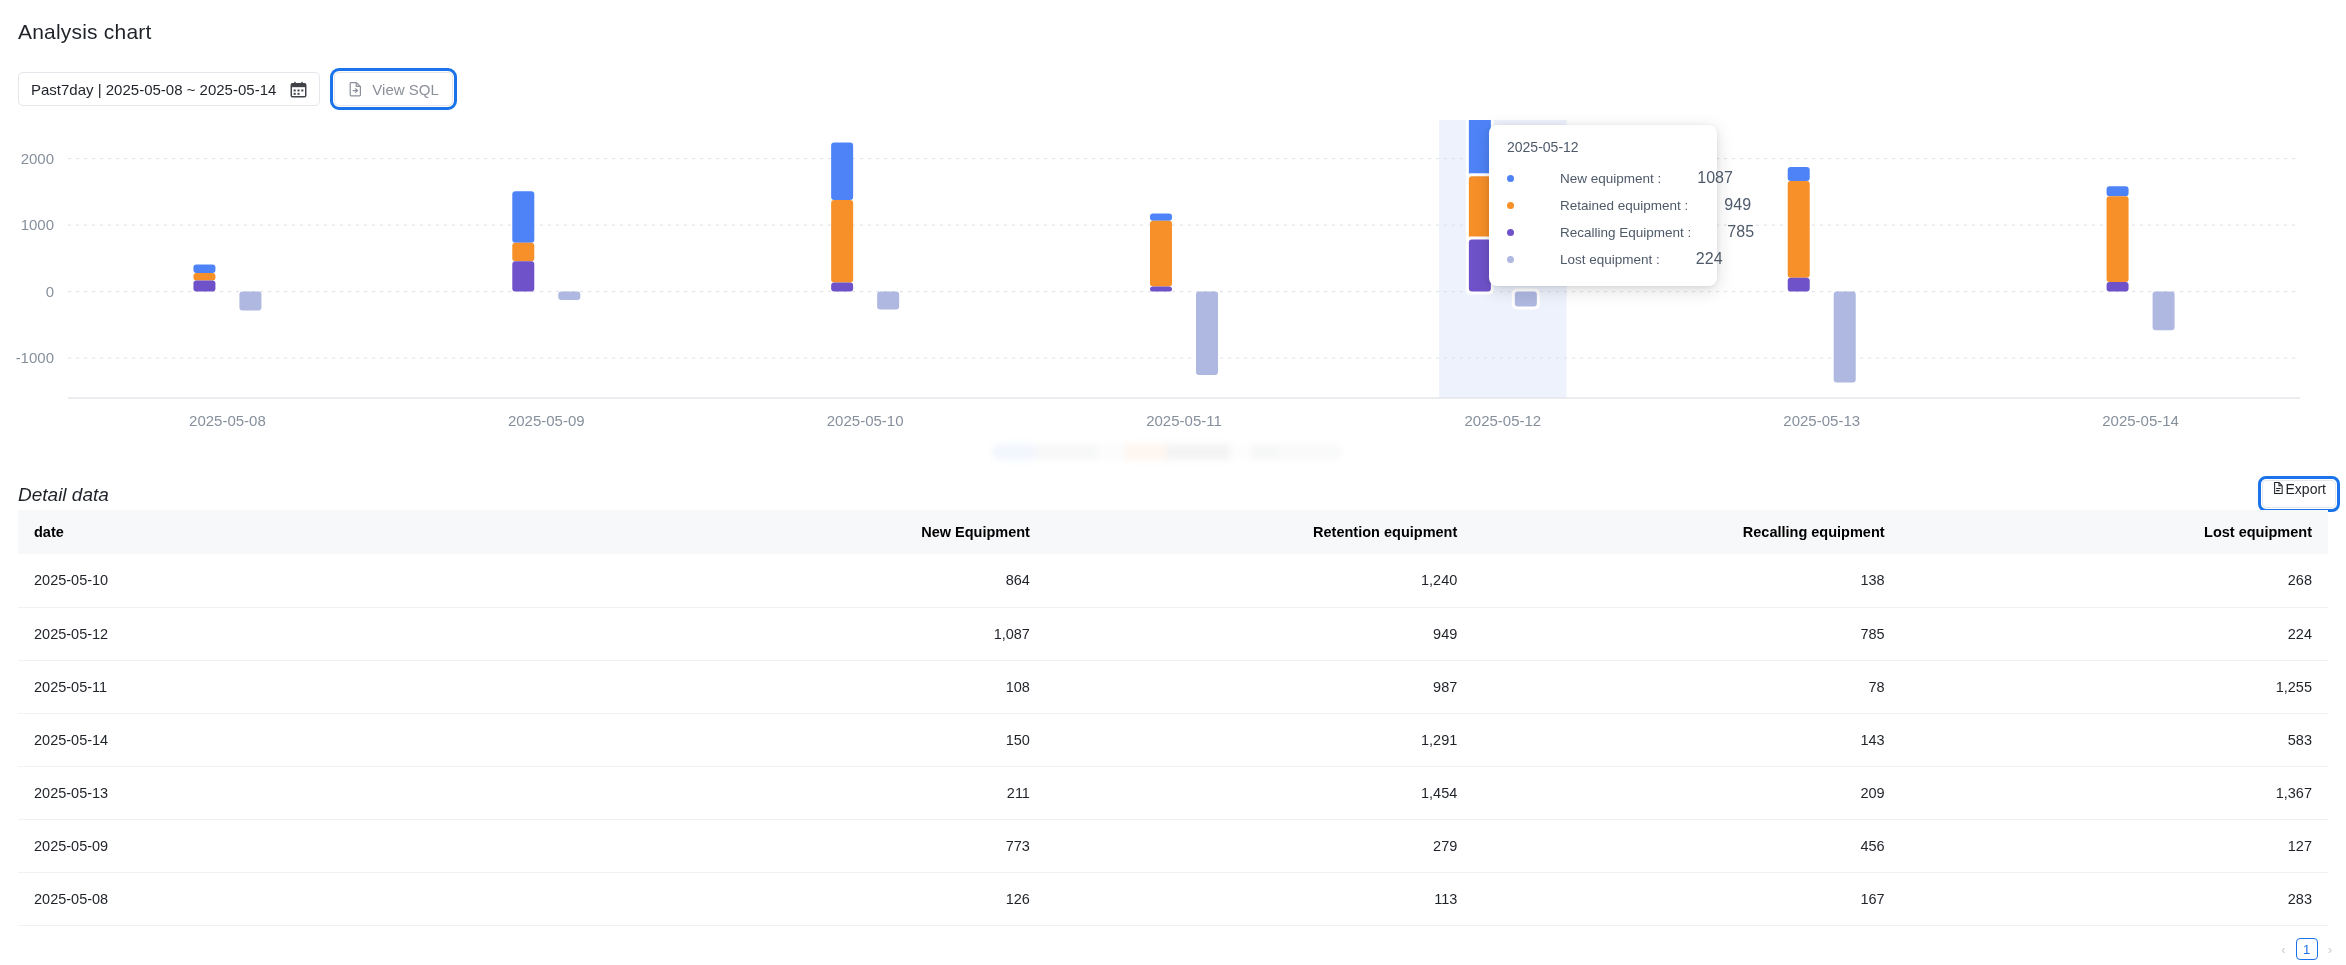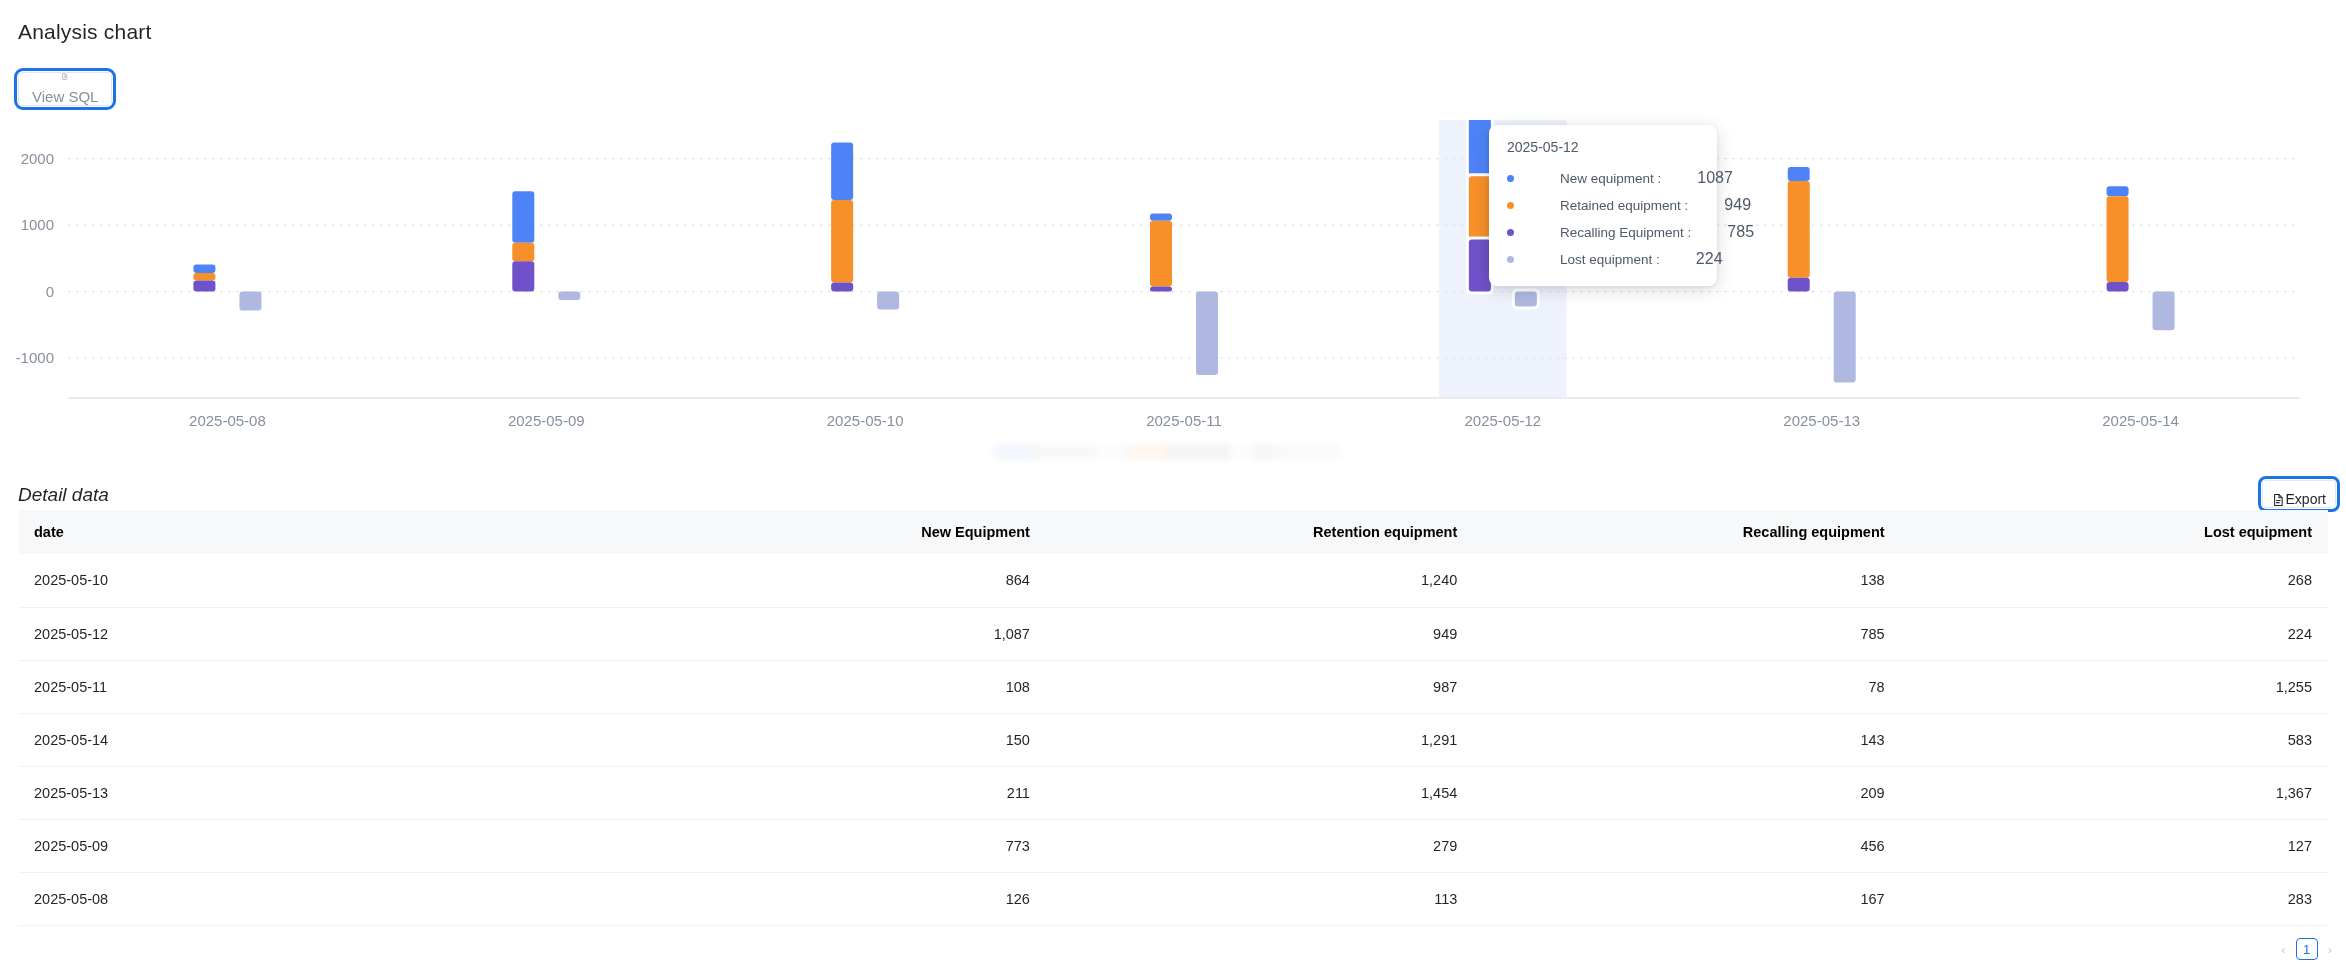--- a/index.html
+++ b/index.html
@@ -25,21 +25,21 @@
     border: 1px solid #e5e6eb; border-radius: 5px;
     background: #fff; font-size: 15px; color: #1f2329; white-space: nowrap;
   }
   .date-picker .cal-icon { width: 17px; height: 17px; display: block; flex: none; opacity: .85; }
 
   .view-sql-wrap { position: relative; }
   .view-sql {
     display: flex; align-items: center; gap: 8px;
     height: 34px; padding: 0 13px;
     border: 1px solid #e5e6eb; border-radius: 5px; background: #fff;
-    font-size: 15px; color: #8a8f99; white-space: nowrap; cursor: pointer; flex-direction: column;
+    font-size: 15px; color: #8a8f99; white-space: nowrap; cursor: pointer;
   }
   .focus-ring {
     position: absolute; left: -4px; top: -4px; right: -4px; bottom: -4px;
     border: 3px solid #1a73e8; border-radius: 9px; pointer-events: none;
   }
 
   
   .chart-area { position: absolute; left: 0; top: 120px; width: 1917px; height: 330px; text-align: right; }
   .chart-svg { display: block; }
 
@@ -64,21 +64,21 @@
     background: linear-gradient(90deg,#e8eefc 0 12%,#f0f1f3 12% 30%,#fafafa 30% 38%,#fdeee2 38% 50%,#ebebec 50% 68%,#fbfbfc 68% 74%,#eff0f1 74% 82%,#f4f5f6 82% 100%);
   }
 
   
   .detail-title {
     position: absolute; left: 18px; top: 484px;
     font-size: 19px; font-weight: 400; color: #1f2329; font-style: italic;
   }
   .export-wrap { position: absolute; right: 10px; top: 480px; }
   .export-btn {
-    display: flex; align-items: flex-end; 
+    display: flex; align-items: flex-start; 
     height: 28px; padding: 0 9px;
     border: 1px solid #e5e6eb; border-radius: 4px; background: #fff;
     font-size: 14px; color: #1f2329; cursor: pointer; white-space: nowrap;
   }
   .export-ring {
     position: absolute; left: -4px; top: -4px; right: -4px; bottom: -4px;
     border: 3px solid #1a73e8; border-radius: 8px; pointer-events: none;
   }
 
   table.detail {
@@ -110,20 +110,34 @@
     cursor: pointer; background: #fff;
   }
 </style>
 </head>
 <body>
 
 <div class="page-title">Analysis chart</div>
 
 <div class="toolbar">
 
+  <div class="date-picker">
+    <span>Past7day | 2025-05-08 ~ 2025-05-14</span>
+    <svg class="cal-icon" viewBox="0 0 16 16">
+      <rect x="1.2" y="2.6" width="13.6" height="12.2" rx="1.2" fill="none" stroke="#1f2329" stroke-width="1.4"></rect>
+      <rect x="1.2" y="2.6" width="13.6" height="3.2" fill="#1f2329"></rect>
+      <rect x="4" y="0.8" width="1.4" height="3" fill="#1f2329"></rect>
+      <rect x="10.6" y="0.8" width="1.4" height="3" fill="#1f2329"></rect>
+      <rect x="3.4" y="8" width="2" height="1.8" fill="#1f2329"></rect>
+      <rect x="7" y="8" width="2" height="1.8" fill="#1f2329"></rect>
+      <rect x="10.6" y="8" width="2" height="1.8" fill="#1f2329"></rect>
+      <rect x="3.4" y="11.2" width="2" height="1.8" fill="#1f2329"></rect>
+      <rect x="7" y="11.2" width="2" height="1.8" fill="#1f2329"></rect>
+    </svg>
+  </div>
 
   <div class="view-sql-wrap">
     <div class="view-sql">
       <svg width="16" height="16" viewBox="0 0 16 16">
         <path d="M3 1.6h5.2L12.4 5.6V14a.8.8 0 0 1-.8.8H3a.8.8 0 0 1-.8-.8V2.4A.8.8 0 0 1 3 1.6z" fill="none" stroke="#8a8f99" stroke-width="1.2"></path>
         <path d="M8.2 1.8v3.6h3.8" fill="none" stroke="#8a8f99" stroke-width="1.2"></path>
         <path d="M5 9.6h4.4M7.6 7.8l2 1.8-2 1.8" fill="none" stroke="#8a8f99" stroke-width="1.2" stroke-linecap="round" stroke-linejoin="round"></path>
       </svg>
       <span>View SQL</span>
     </div>

